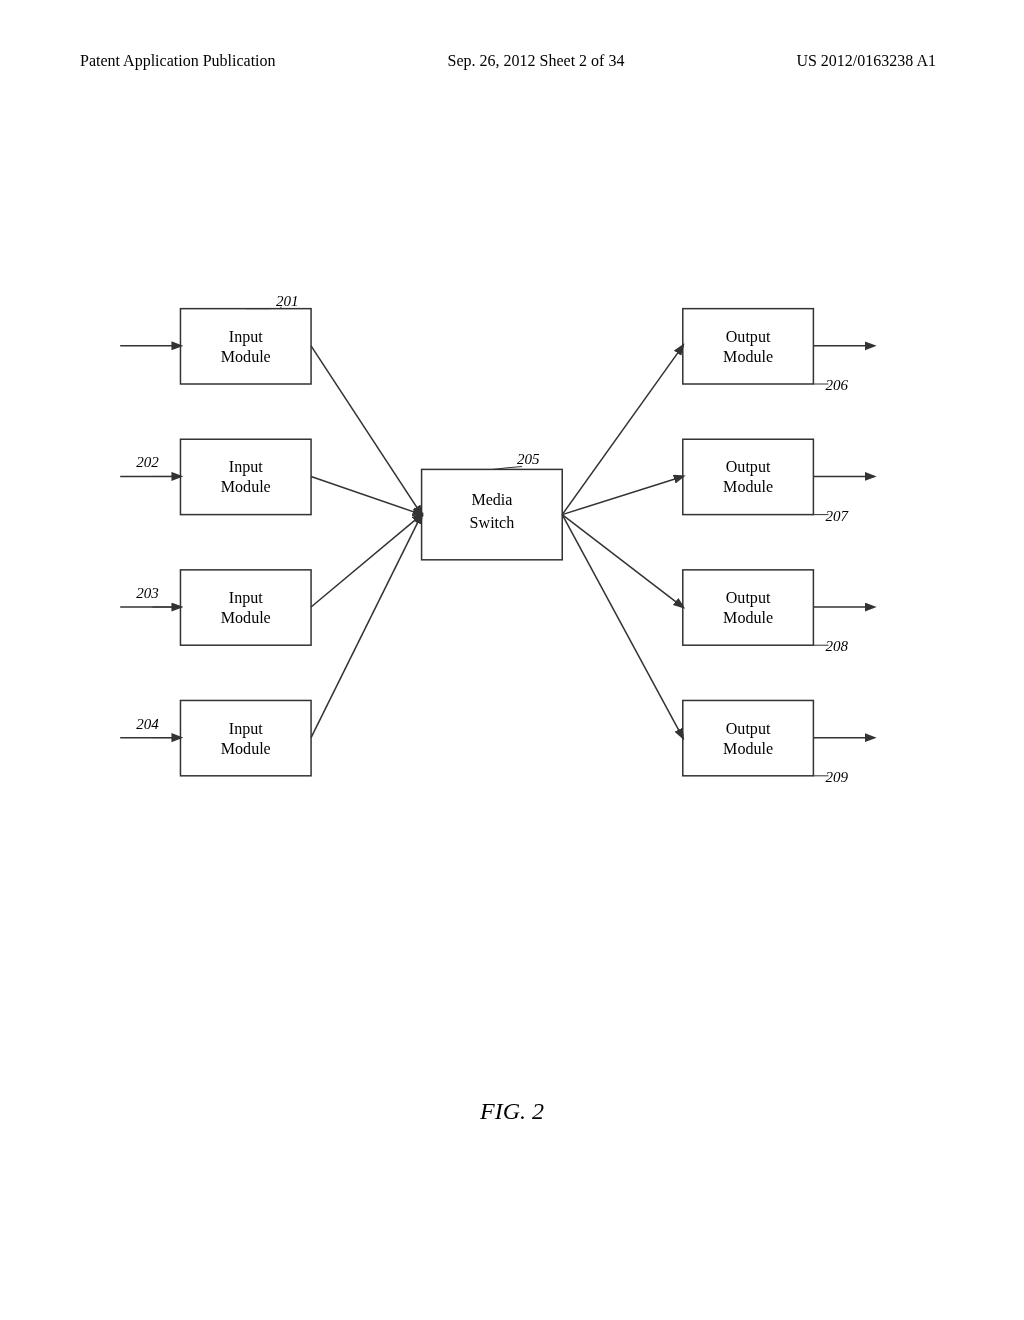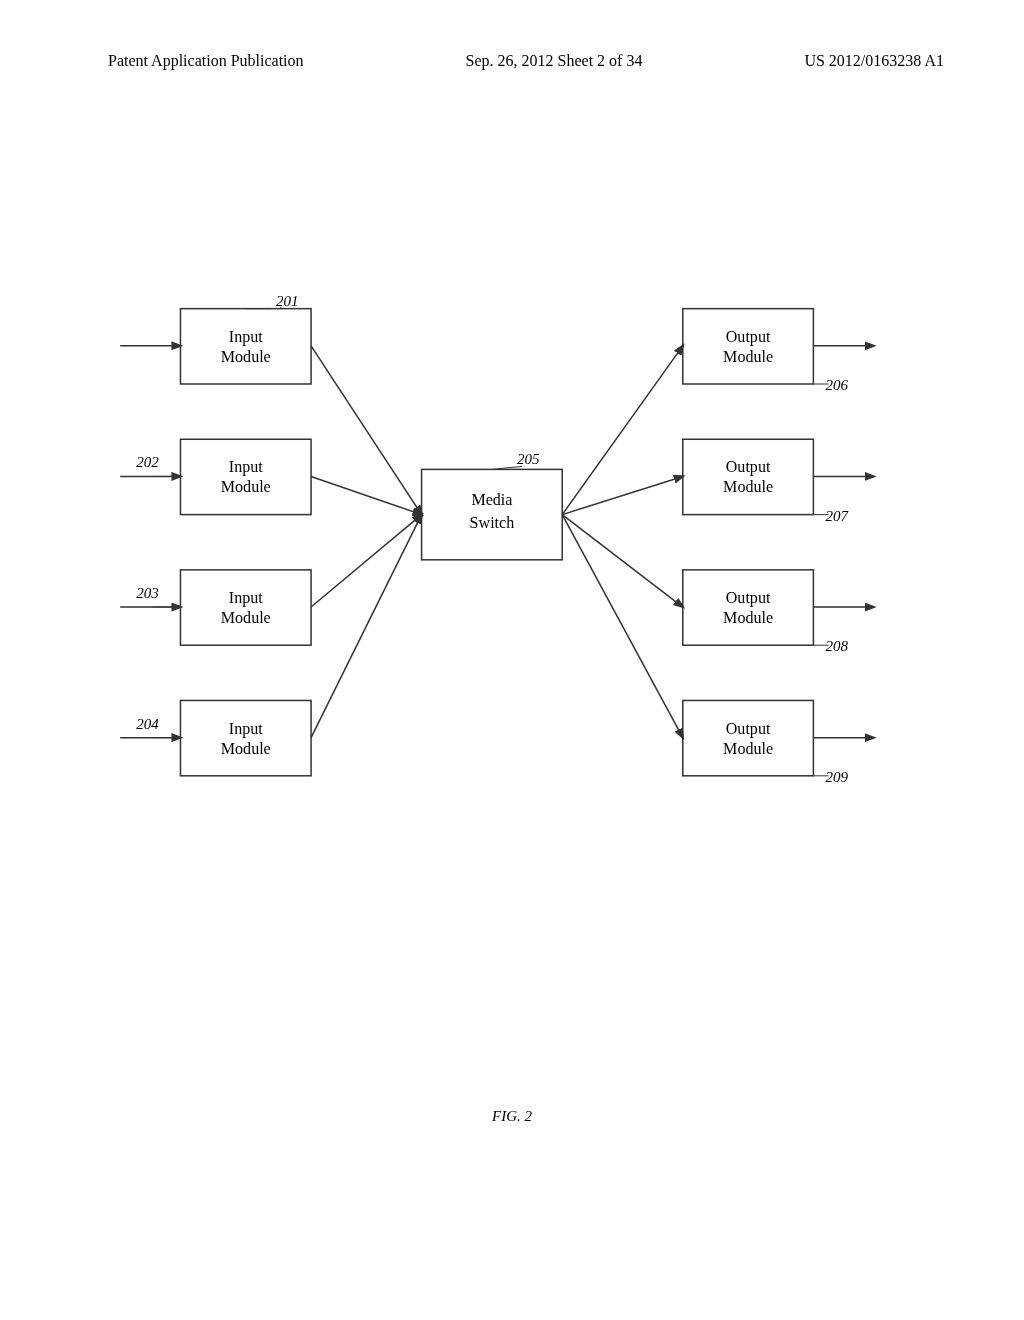--- a/index.html
+++ b/index.html
@@ -10,26 +10,25 @@
       font-family: 'Times New Roman', Times, serif;
       position: relative;
       overflow: hidden;
     }
 
     
     .header {
       position: absolute;
       top: 52px;
       left: 0;
-      right: 0;
+      right: 8px;
       display: flex;
       justify-content: space-between;
       align-items: baseline;
       padding: 0 80px;
-      margin-left: 28px;
     }
 
     
     .diagram-area {
       position: absolute;
       top: 260px;
       left: 80px;
       right: 80px;
       height: 680px;
     }
@@ -40,21 +39,21 @@
       height: 100%;
     }
 
     
     .fig-caption {
       position: absolute;
       bottom: 195px;
       left: 0;
       right: 0;
       text-align: center;
-      font-size: 15px;
+      font-size: 24px;
       font-style: italic;
     }
   </style>
 </head>
 <body>
 
 <div class="header">
   <span>Patent Application Publication</span>
   <span>Sep. 26, 2012   Sheet 2 of 34</span>
   <span>US 2012/0163238 A1</span>

